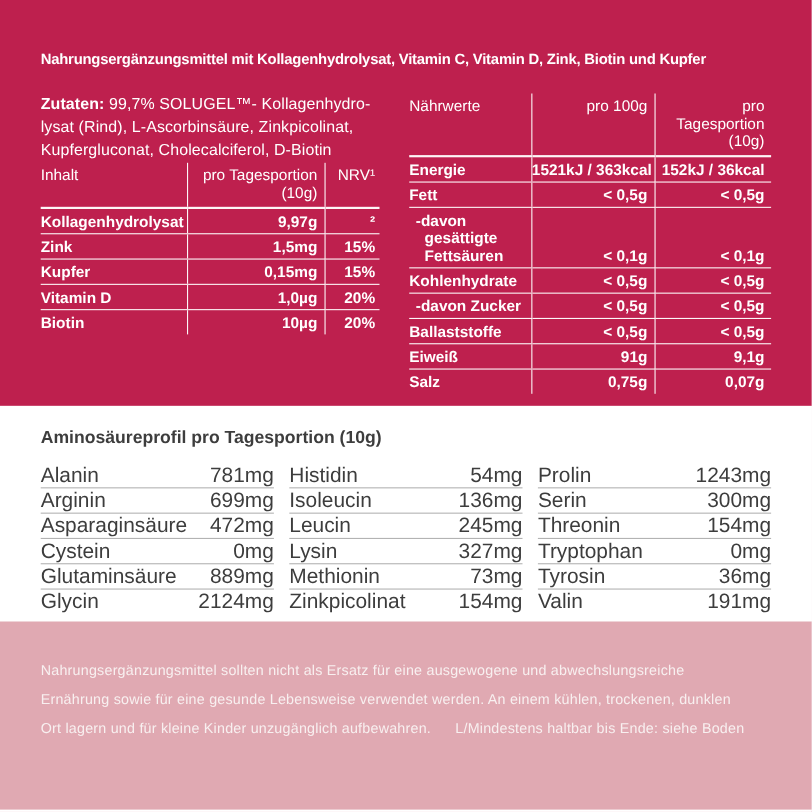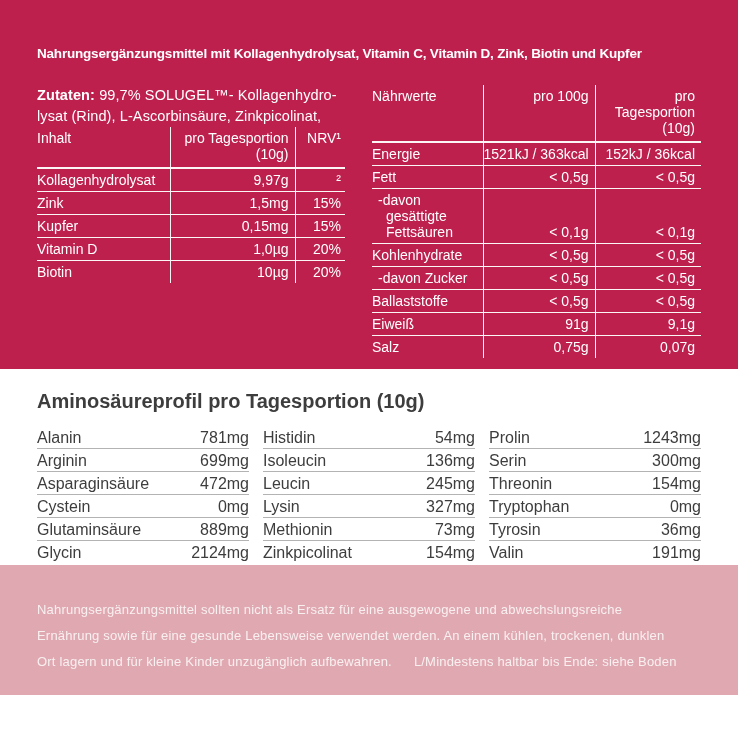--- a/index.html
+++ b/index.html
@@ -49,21 +49,21 @@
     font-weight: normal;
     line-height: 16px;
     padding: 3px 0;
     vertical-align: top;
     text-align: left;
   }
   thead th {
     border-bottom: 2px solid var(--line-on-red);
     padding-bottom: 5px;
   }
-  tbody td { border-bottom: 1px solid var(--line-on-red); }
+  tbody td { border-bottom: 1px solid var(--line-on-red); font-weight: bold; }
   tbody tr:last-child td { border-bottom: none; }
   .val, .col-head-right { text-align: right; padding-right: 6px; white-space: nowrap; }
   .multiline { white-space: pre-line; }
 
   
   .t-inhalt col.c1 { width: 133px; }
   .t-inhalt col.c2 { width: 125px; }
   .t-inhalt col.c3 { width: 50px; }
   .t-inhalt th:nth-child(2), .t-inhalt td:nth-child(2) {
     border-left: 1px solid var(--line-on-red);
@@ -82,56 +82,56 @@
   .t-nutri tr.indent td.lbl { padding-left: 14px; text-indent: -8px; }
 
   
   .panel-white {
     background: #ffffff;
     color: var(--text-dark);
     height: 196px;
     padding: 21px 37px 0 37px;
     overflow: hidden;
   }
-  .amino-head { font-size: 20px; margin-bottom: 13px; }
+  .amino-head { font-size: 16px; margin-bottom: 13px; }
   .amino-head b { font-weight: bold; }
   .amino-grid { display: grid; grid-template-columns: 1fr 1fr 1fr; column-gap: 14px; }
   .amino-row {
     display: flex;
     justify-content: space-between;
     border-bottom: 1px solid var(--amino-line);
     padding: 4px 0 3px 0;
-    font-size: 16px;
+    font-size: 19px;
     line-height: 15px;
   }
   .amino-col .amino-row:last-child { border-bottom: none; }
 
   
   .panel-pink {
     background: var(--pink);
     color: var(--footer-text);
-    height: 130px;
+    height: 171px;
     padding: 32px 37px 0 37px;
     overflow: hidden;
   }
   .storage-notice { font-size: 13px; line-height: 26px; letter-spacing: 0.2px; }
   .gap-before { margin-left: 22px; }
 </style>
 </head>
 <body>
 
 <div class="canvas">
 
   <section class="panel-red">
     <h1 class="product-title">Nahrungsergänzungsmittel mit Kollagenhydrolysat, Vitamin C, Vitamin D, Zink, Biotin und Kupfer</h1>
 
     <div class="red-cols">
 
       <div class="col-left">
-        <p class="zutaten"><b>Zutaten:</b><span> 99,7% SOLUGEL™- Kollagenhydro-</span><br><span>lysat (Rind), L-Ascorbinsäure, Zinkpicolinat,</span><br></p>
+        <p class="zutaten"><b>Zutaten:</b><span> 99,7% SOLUGEL™- Kollagenhydro-</span><br><span>lysat (Rind), L-Ascorbinsäure, Zinkpicolinat,</span><br><span>Kupfergluconat, Cholecalciferol, D-Biotin</span></p>
 
         <table class="t-inhalt">
           <colgroup>
               <col class="c1">
               <col class="c2">
               <col class="c3">
             </colgroup>
           <thead>
             <tr>
               <th>Inhalt</th>

